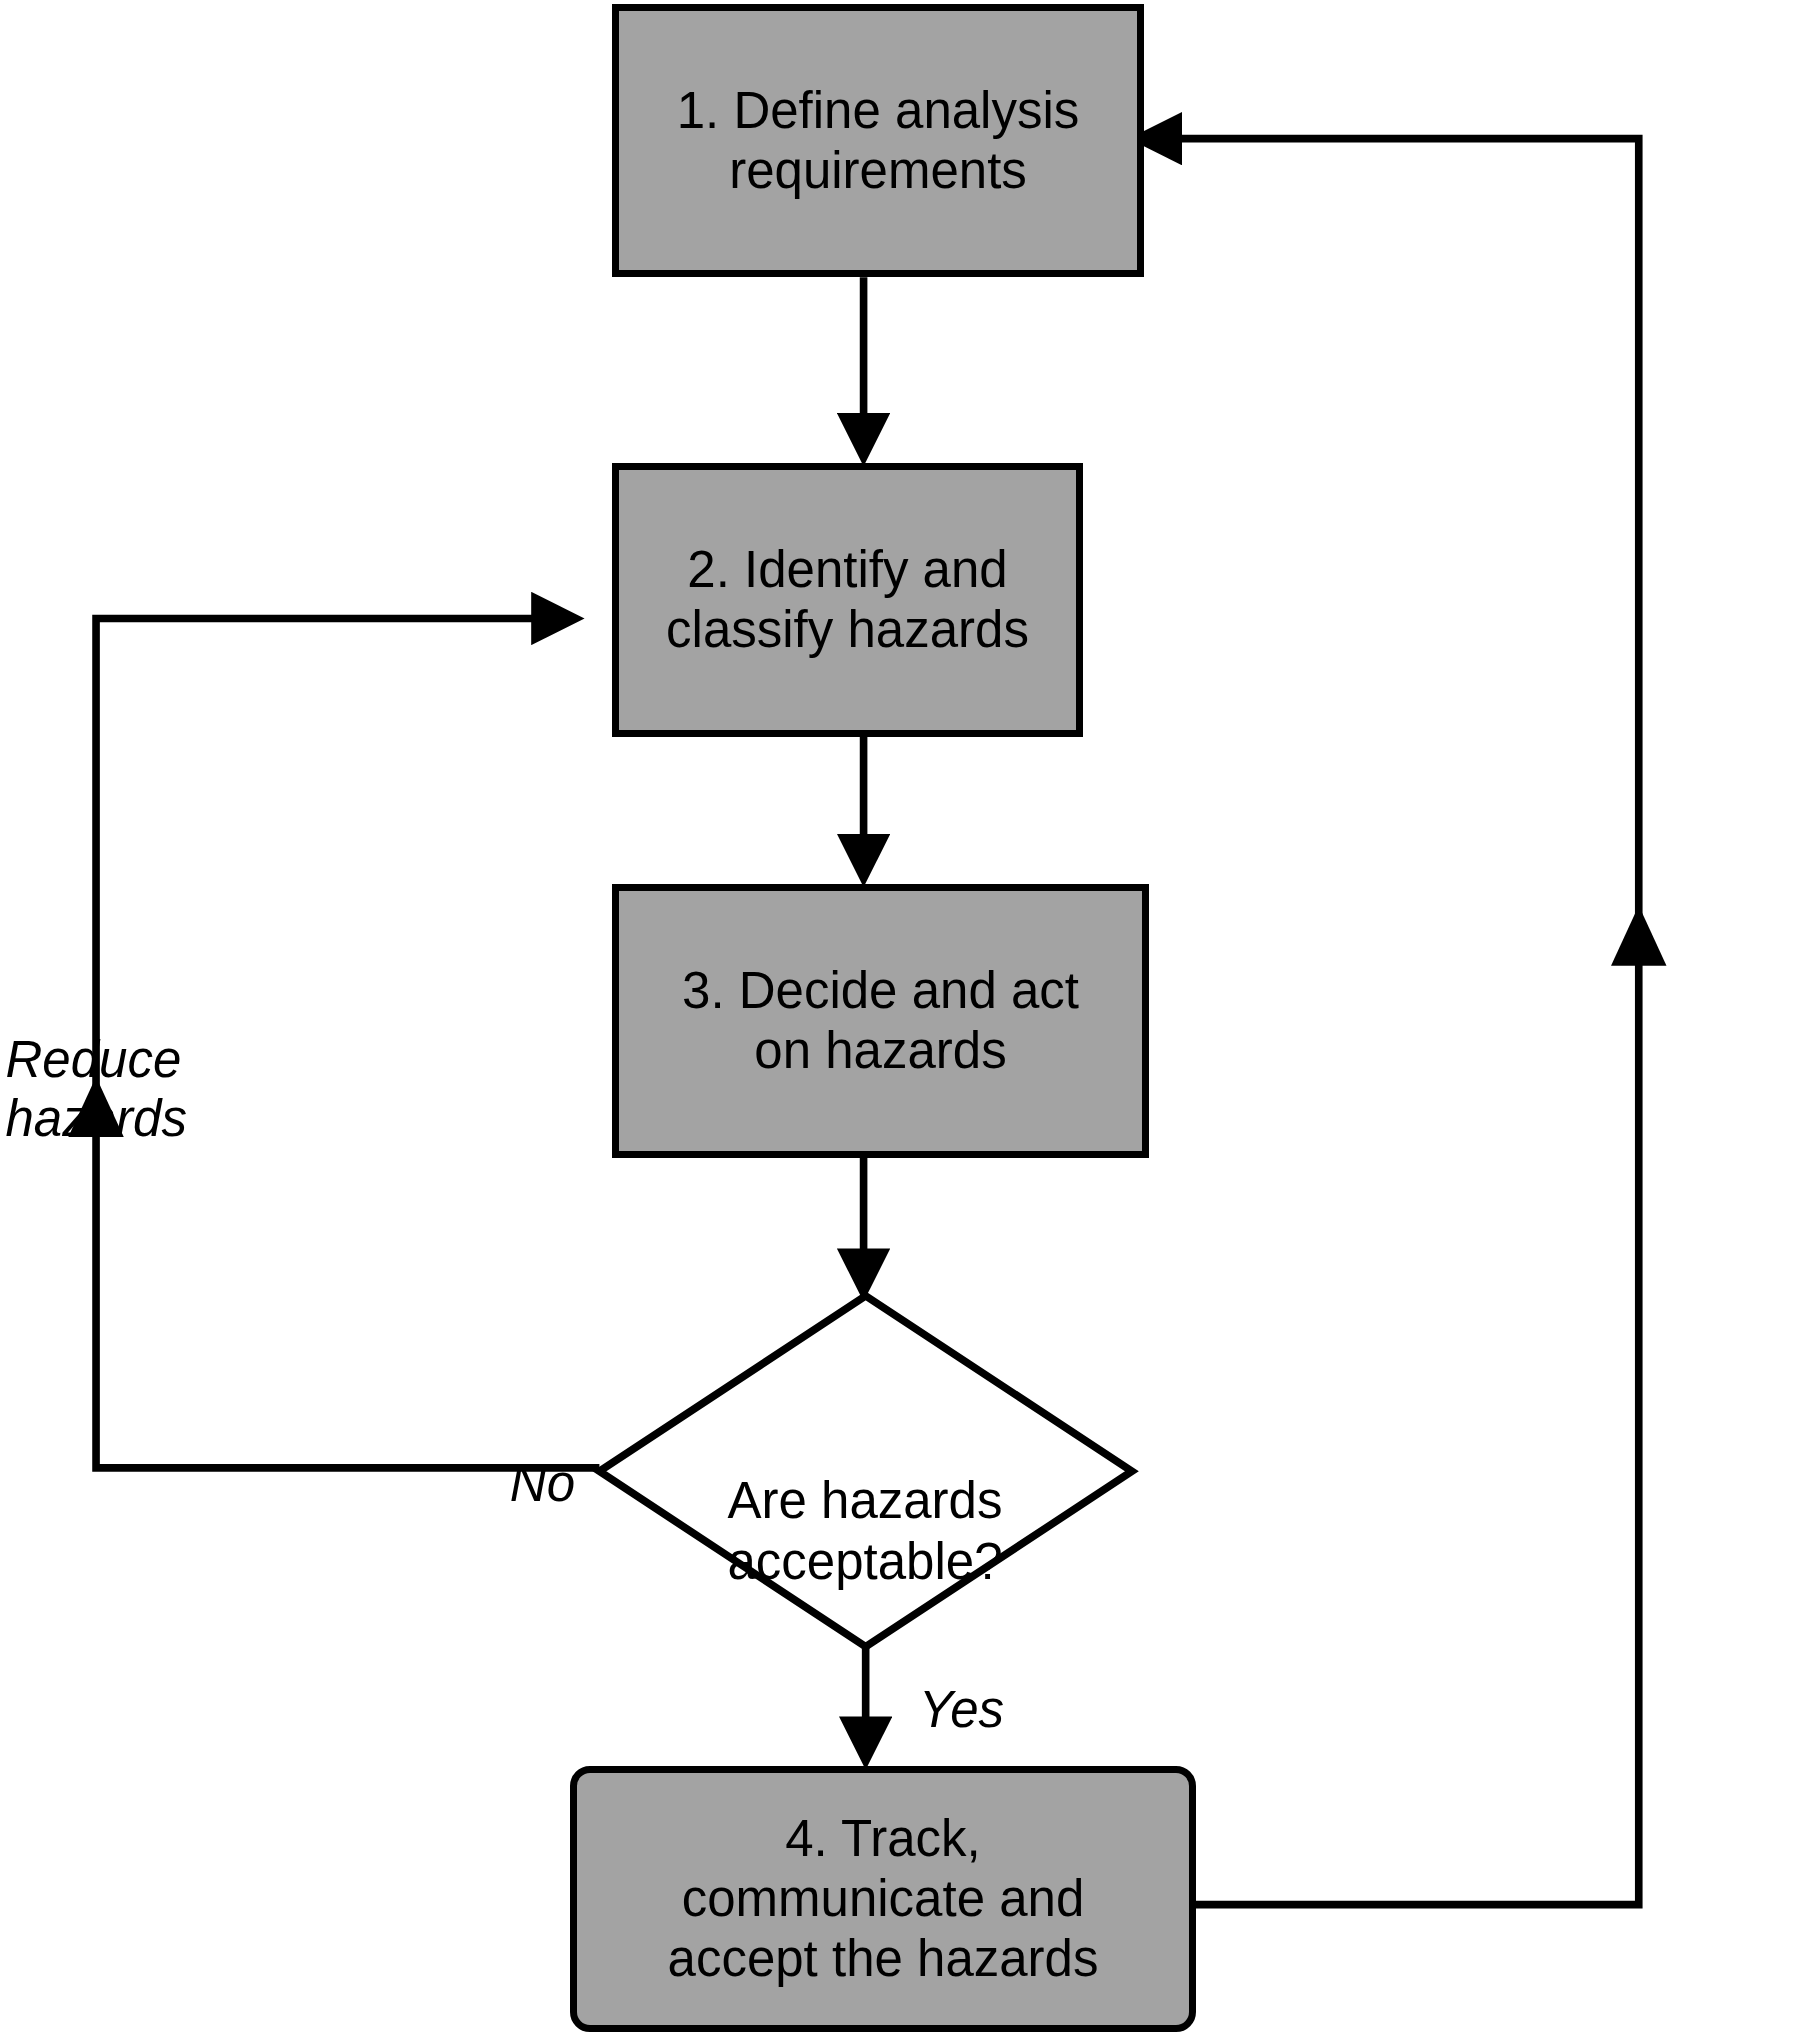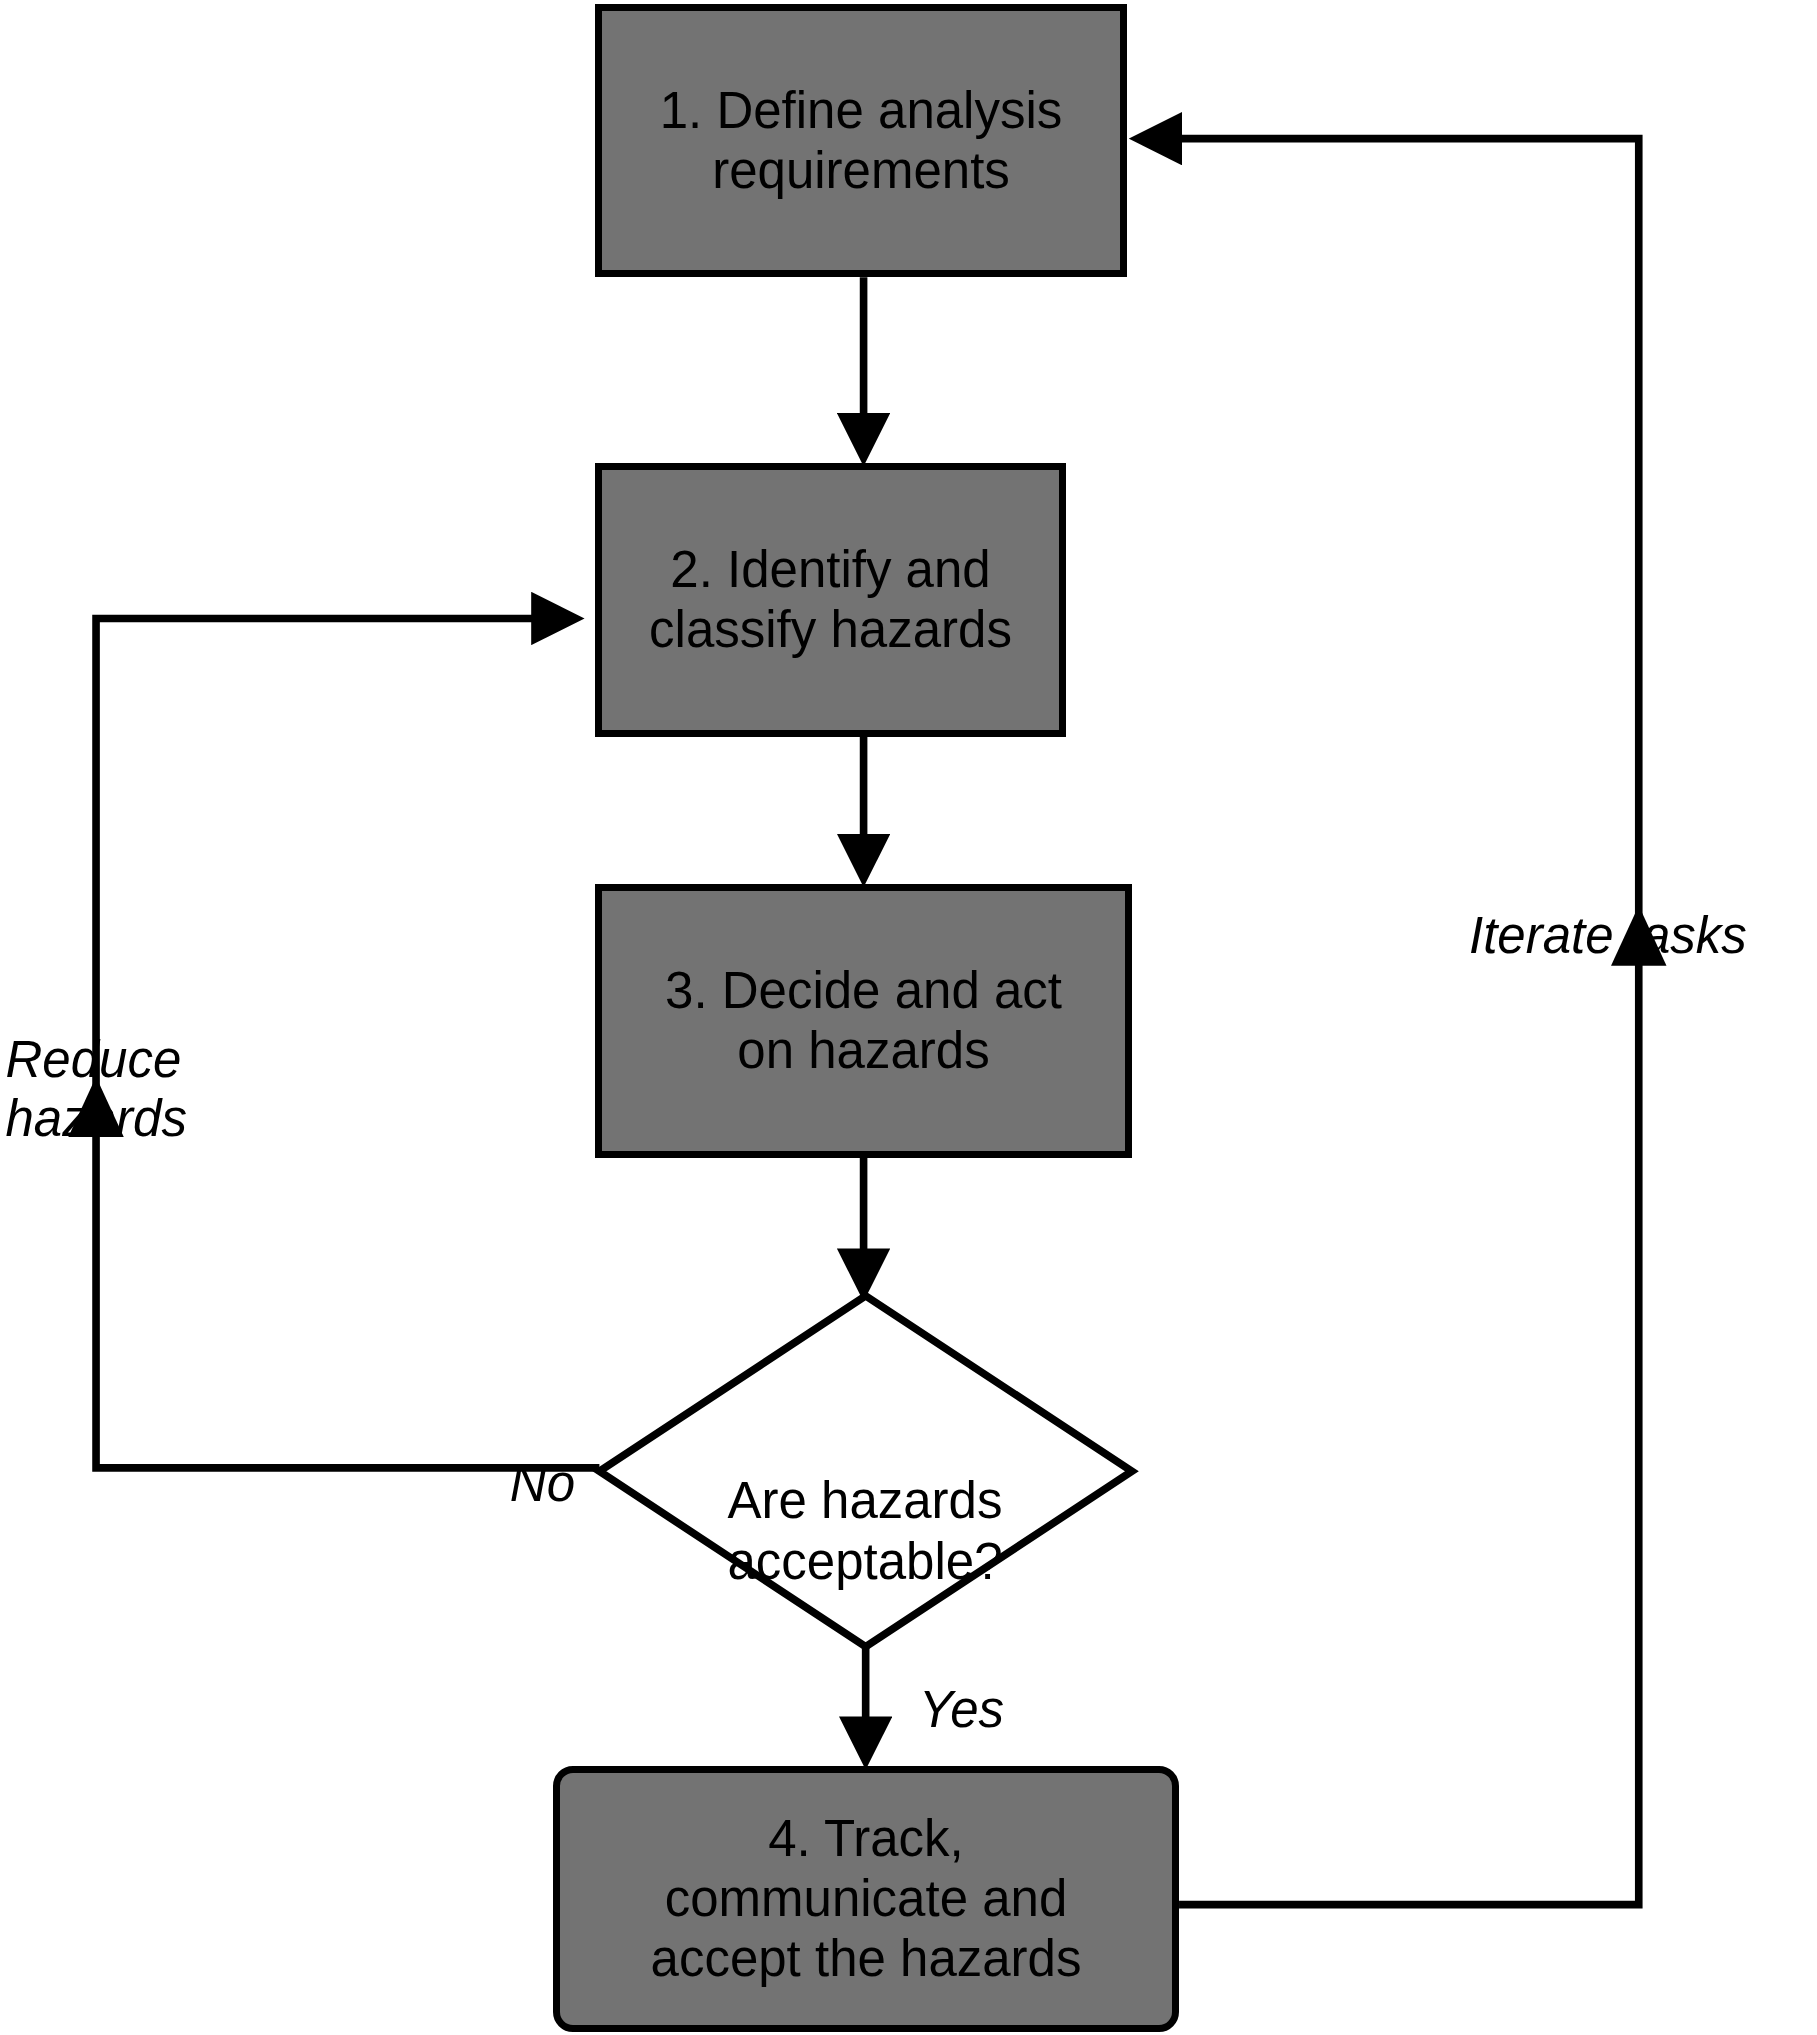--- a/index.html
+++ b/index.html
@@ -19,25 +19,26 @@
     position: absolute;
     top: 0;
     left: 0;
     width: 1818px;
     height: 2035px;
   }
   .node-box {
     position: absolute;
     box-sizing: border-box;
     border: 7.6px solid #000000;
-    background: #737373;
+    background: #a3a3a3;
     display: flex;
     align-items: center;
     justify-content: center;
     text-align: center;
+    margin-left: 17px;
   }
   .node-box .node-label {
     font-size: 51px;
     line-height: 1.18;
     color: #000000;
     white-space: pre-line;
     padding: 0 12.5px;
   }
   .diamond-label {
     position: absolute;
@@ -121,18 +122,15 @@
 
   <div class="edge-label align-left" style="left:5.5px; top:971px; width:229px;">
     <span>Reduce
 hazards</span>
   </div>
 
   <div class="edge-label align-left" style="left:919px; top:1621px; width:194px;">
     <span>Yes</span>
   </div>
 
-  <div class="edge-label align-left" style="left:1469px; top:847px; width:347px;">
-    <span>Iterate tasks</span>
-  </div>
 
 </div>
 
 
 </body></html>

